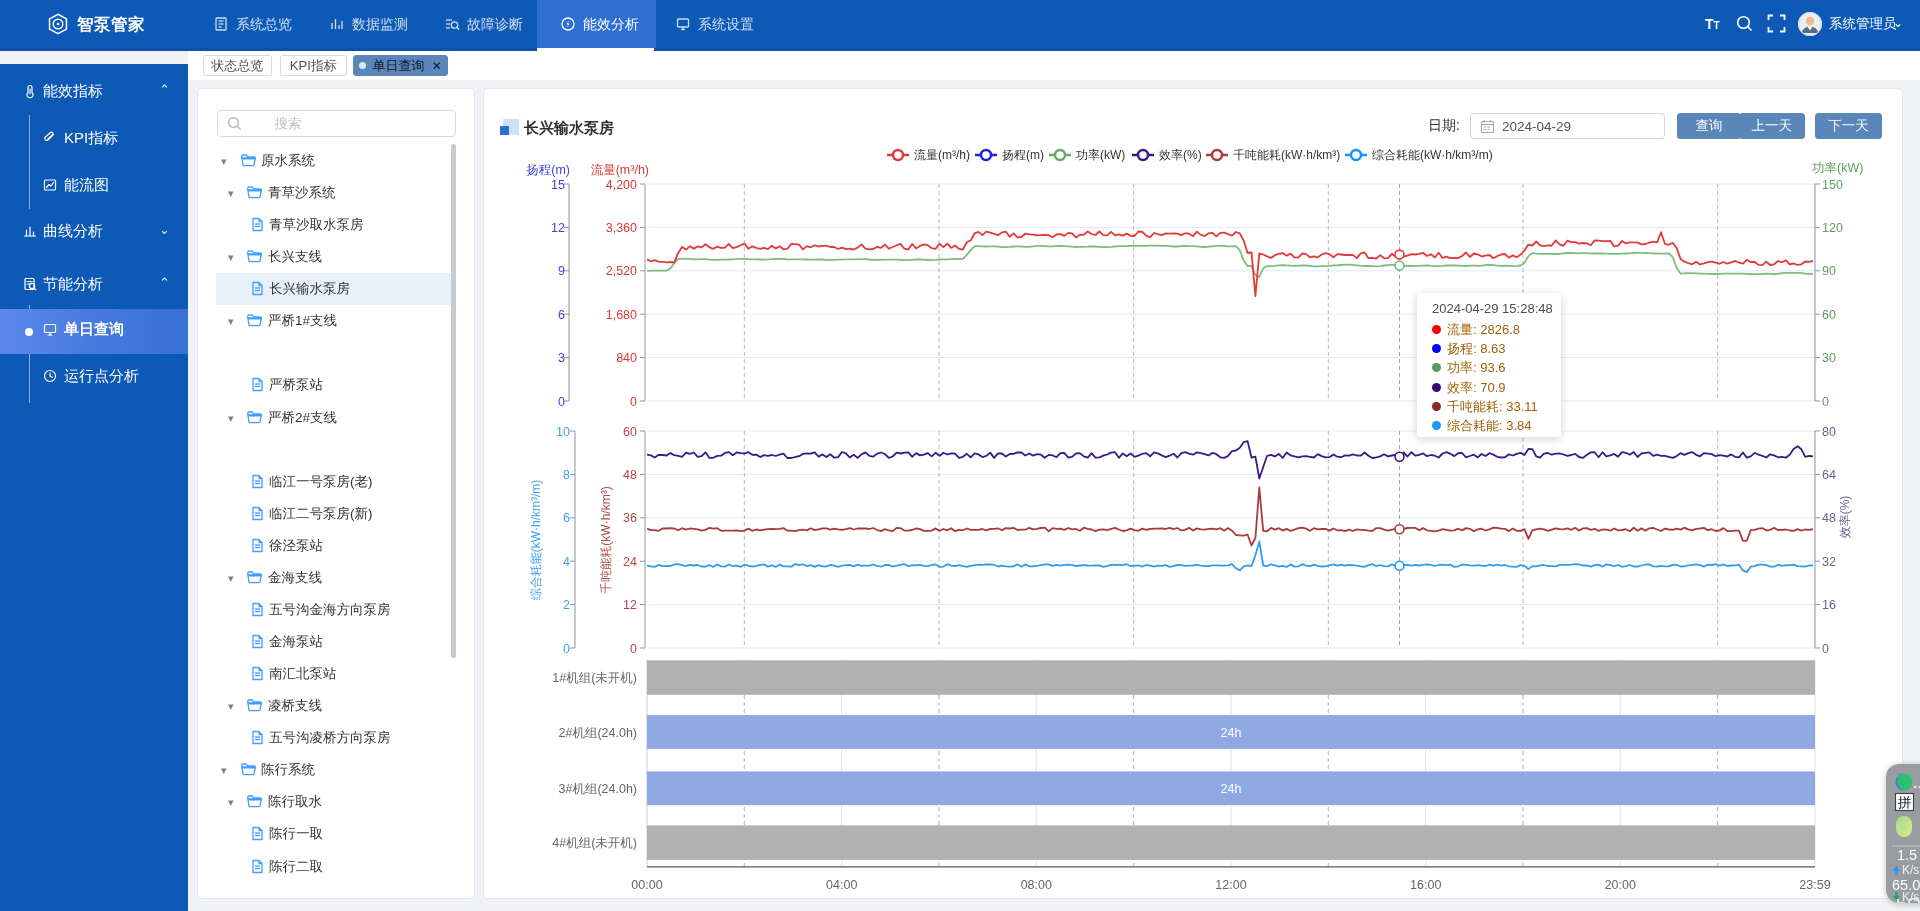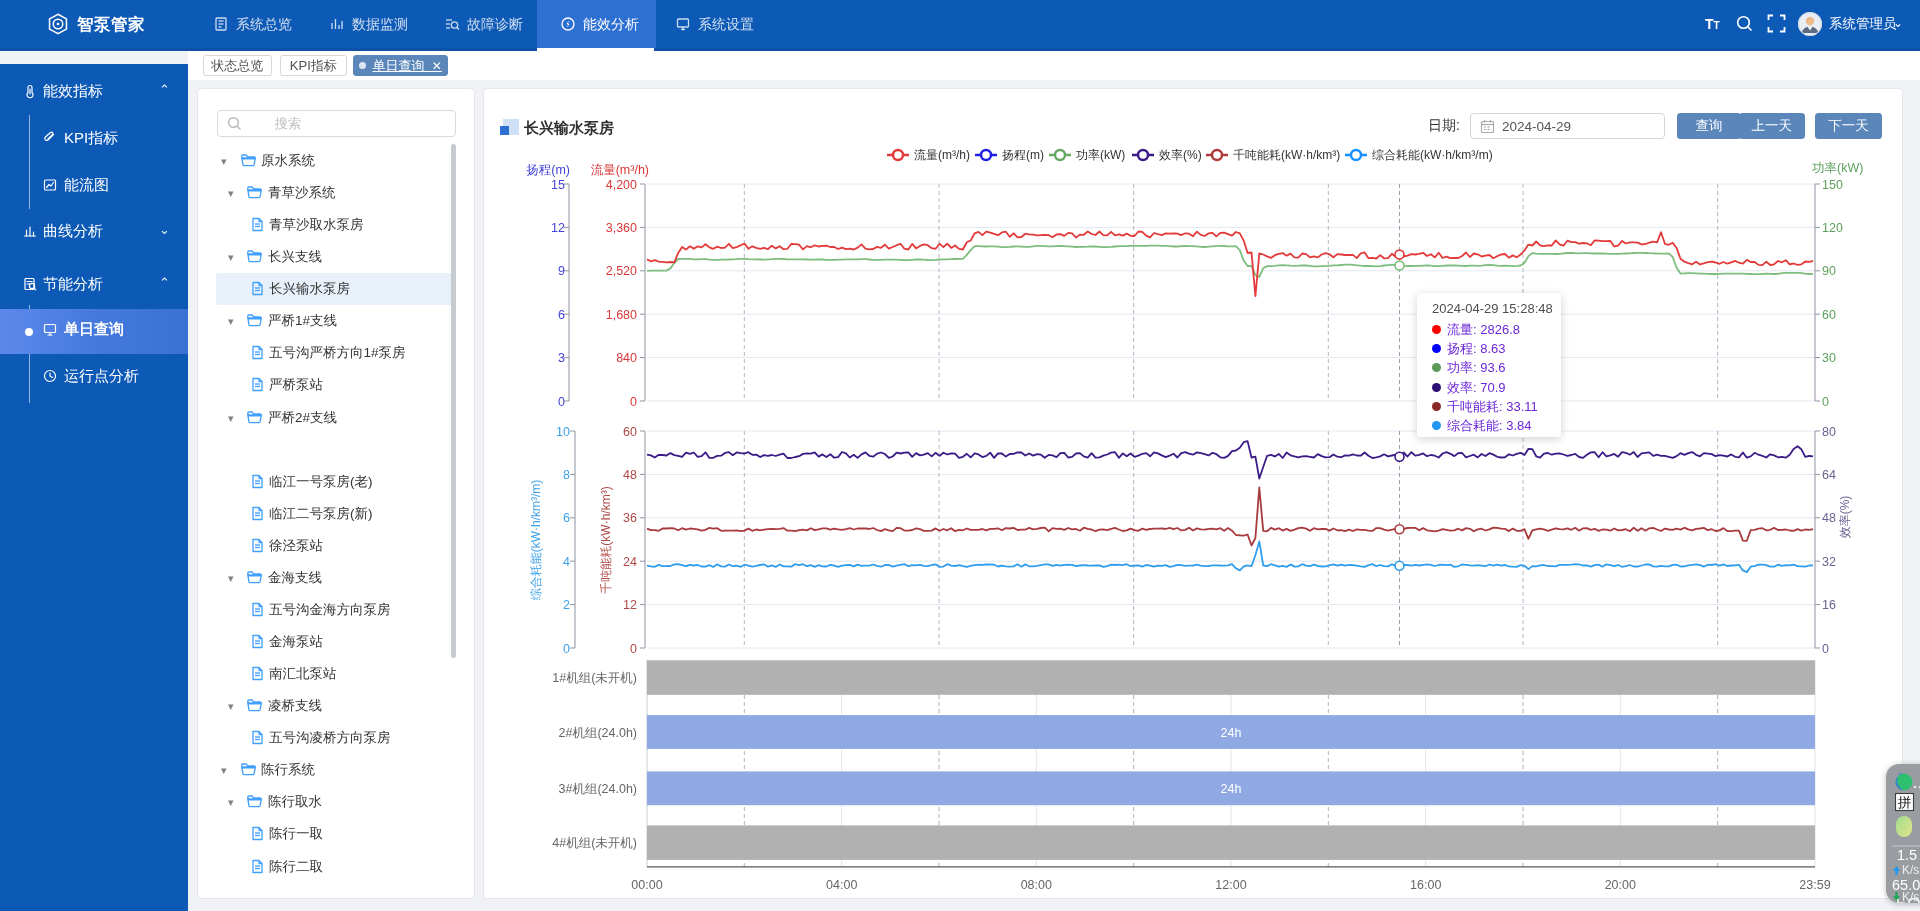--- a/index.html
+++ b/index.html
@@ -26,21 +26,21 @@
 .srow.active { background:linear-gradient(90deg,#5d88eb 0%,#4478dc 55%,#3a71d5 100%); height:45px !important; }
 .sicon { position:absolute; top:12px; }
 .stext { position:absolute; top:0; line-height:40px; font-size:15px; }
 .schev { position:absolute; right:18px; top:0; line-height:38px; font-size:13px; color:rgba(255,255,255,.9); }
 .sline { position:absolute; left:28.5px; width:1.5px; background:rgba(255,255,255,.55); }
 .sdot { position:absolute; left:25px; width:8px; height:8px; border-radius:50%; background:#fff; }
 
 
 #tabbar { position:absolute; left:188px; top:51px; width:1732px; height:28.5px; background:#fff; }
 .tab { position:absolute; top:3.7px; height:21.3px; line-height:20px; font-size:13px; color:#505050; background:#fff; border:1px solid #d8d8d8; border-radius:3px; text-align:center; }
-.tab.on { background:#5a86ba; border-color:#5a86ba; color:#ffffff;text-decoration:underline; }
+.tab.on { background:#5a86ba; border-color:#5a86ba; color:#0f172a; }
 
 
 #treepanel { position:absolute; left:196.5px; top:88px; width:278px; height:811px; background:#fff; border:1px solid #e6e7ee; border-radius:4px; }
 #mainpanel { position:absolute; left:482.7px; top:88px; width:1420.3px; height:811px; background:#fff; border:1px solid #e6e7ee; border-radius:4px; }
 
 
 #search { position:absolute; left:19px; top:21px; width:239.5px; height:26.5px; border:1px solid #d9d9d9; border-radius:4px; }
 #search .mag { position:absolute; left:9px; top:5px; color:#b8b8b8; }
 #search .ph { position:absolute; left:29px; top:0; line-height:25px; font-size:13.5px; color:#bfbfbf;margin-left:28px; }
 .trow { position:absolute; left:18.5px; width:236px; height:32px; }
@@ -56,21 +56,21 @@
 #ptitle { position:absolute; left:524px; top:119px; font-size:15px; font-weight:bold; color:#303030; }
 #datelab { position:absolute; left:1428px; top:117px; font-size:14px; color:#333; }
 #dateinput { position:absolute; left:1470px; top:112.5px; width:195px; height:26.5px; background:#fff; border:1px solid #d5d5d5; border-radius:4px; }
 #dateinput .cal { position:absolute; left:9px; top:5px; color:#a9a9a9; }
 #dateinput .dtx { position:absolute; left:31px; top:0; line-height:25px; font-size:13.5px; color:#555; }
 .hbtn { position:absolute; top:112.5px; height:26px; background:#5a86ba; border-radius:3.5px; color:#fff; font-size:13.5px; text-align:center; line-height:26px; }
 
 
 #tooltip { position:absolute; left:1417px; top:293px; width:144px; height:144px; background:rgba(255,255,255,.96); border-radius:4px; box-shadow:0 2px 10px rgba(0,0,0,.18); z-index:20; padding:8px 0 0 15px; }
 #tooltip .tt { font-size:13px; color:#4e4e4e; margin-bottom:4px; }
-#tooltip .tr { font-size:13px; color:#6d28d9; height:19.2px; line-height:19.2px; white-space:nowrap; }
+#tooltip .tr { font-size:13px; color:#a16207; height:19.2px; line-height:19.2px; white-space:nowrap; }
 #tooltip .dot { display:inline-block; width:9px; height:9px; border-radius:50%; margin-right:6px; }
 
 
 #ime { position:absolute; left:1886px; top:764px; width:46px; height:139px; background:rgba(148,152,157,.95); border-radius:13px 0 0 13px; z-index:40; box-shadow:0 1px 6px rgba(0,0,0,.25); }
 </style>
 </head>
 <body>
 
 <div id="nav">
   <svg id="logo" width="22" height="22" viewBox="0 0 26 26" fill="none" stroke="#fff">
@@ -244,29 +244,20 @@
           <line x1="5" y1="9.5" x2="10" y2="9.5"></line>
         </svg></span>
       <span class="ttext" style="left:53px">长兴输水泵房</span>
     </div>
 <div class="trow" style="top:216px">
       <span class="caret" style="left:12px">▾</span>
       <span class="ticon" style="left:30px"><svg width="17" height="17" viewBox="0 0 17 17" fill="none" stroke="#409eff" stroke-width="1.3" stroke-linejoin="round">
           <path d="M1.8 4 a1 1 0 0 1 1-1 h3.4 l1.5 1.8 h6.5 a1 1 0 0 1 1 1 v1 h-13.4 Z M1.8 5.8 h13.6 l-1.4 7 a1 1 0 0 1 -1 .8 h-9 a1 1 0 0 1 -1-.8 Z"></path>
         </svg></span>
       <span class="ttext" style="left:52px">严桥1#支线</span>
-    </div>
-<div class="trow" style="top:248px">
-      <span class="ticon" style="left:34px;top:8px"><svg width="15" height="15" viewBox="0 0 15 15" fill="none" stroke="#409eff" stroke-width="1.3" stroke-linejoin="round">
-          <path d="M3 1.5 h6 l3 3 v9 h-9 Z"></path>
-          <path d="M9 1.5 v3 h3"></path>
-          <line x1="5" y1="7" x2="10" y2="7"></line>
-          <line x1="5" y1="9.5" x2="10" y2="9.5"></line>
-        </svg></span>
-      <span class="ttext" style="left:53px">五号沟严桥方向1#泵房</span>
     </div>
 <div class="trow" style="top:280px">
       <span class="ticon" style="left:34px;top:8px"><svg width="15" height="15" viewBox="0 0 15 15" fill="none" stroke="#409eff" stroke-width="1.3" stroke-linejoin="round">
           <path d="M3 1.5 h6 l3 3 v9 h-9 Z"></path>
           <path d="M9 1.5 v3 h3"></path>
           <line x1="5" y1="7" x2="10" y2="7"></line>
           <line x1="5" y1="9.5" x2="10" y2="9.5"></line>
         </svg></span>
       <span class="ttext" style="left:53px">严桥泵站</span>
     </div>

